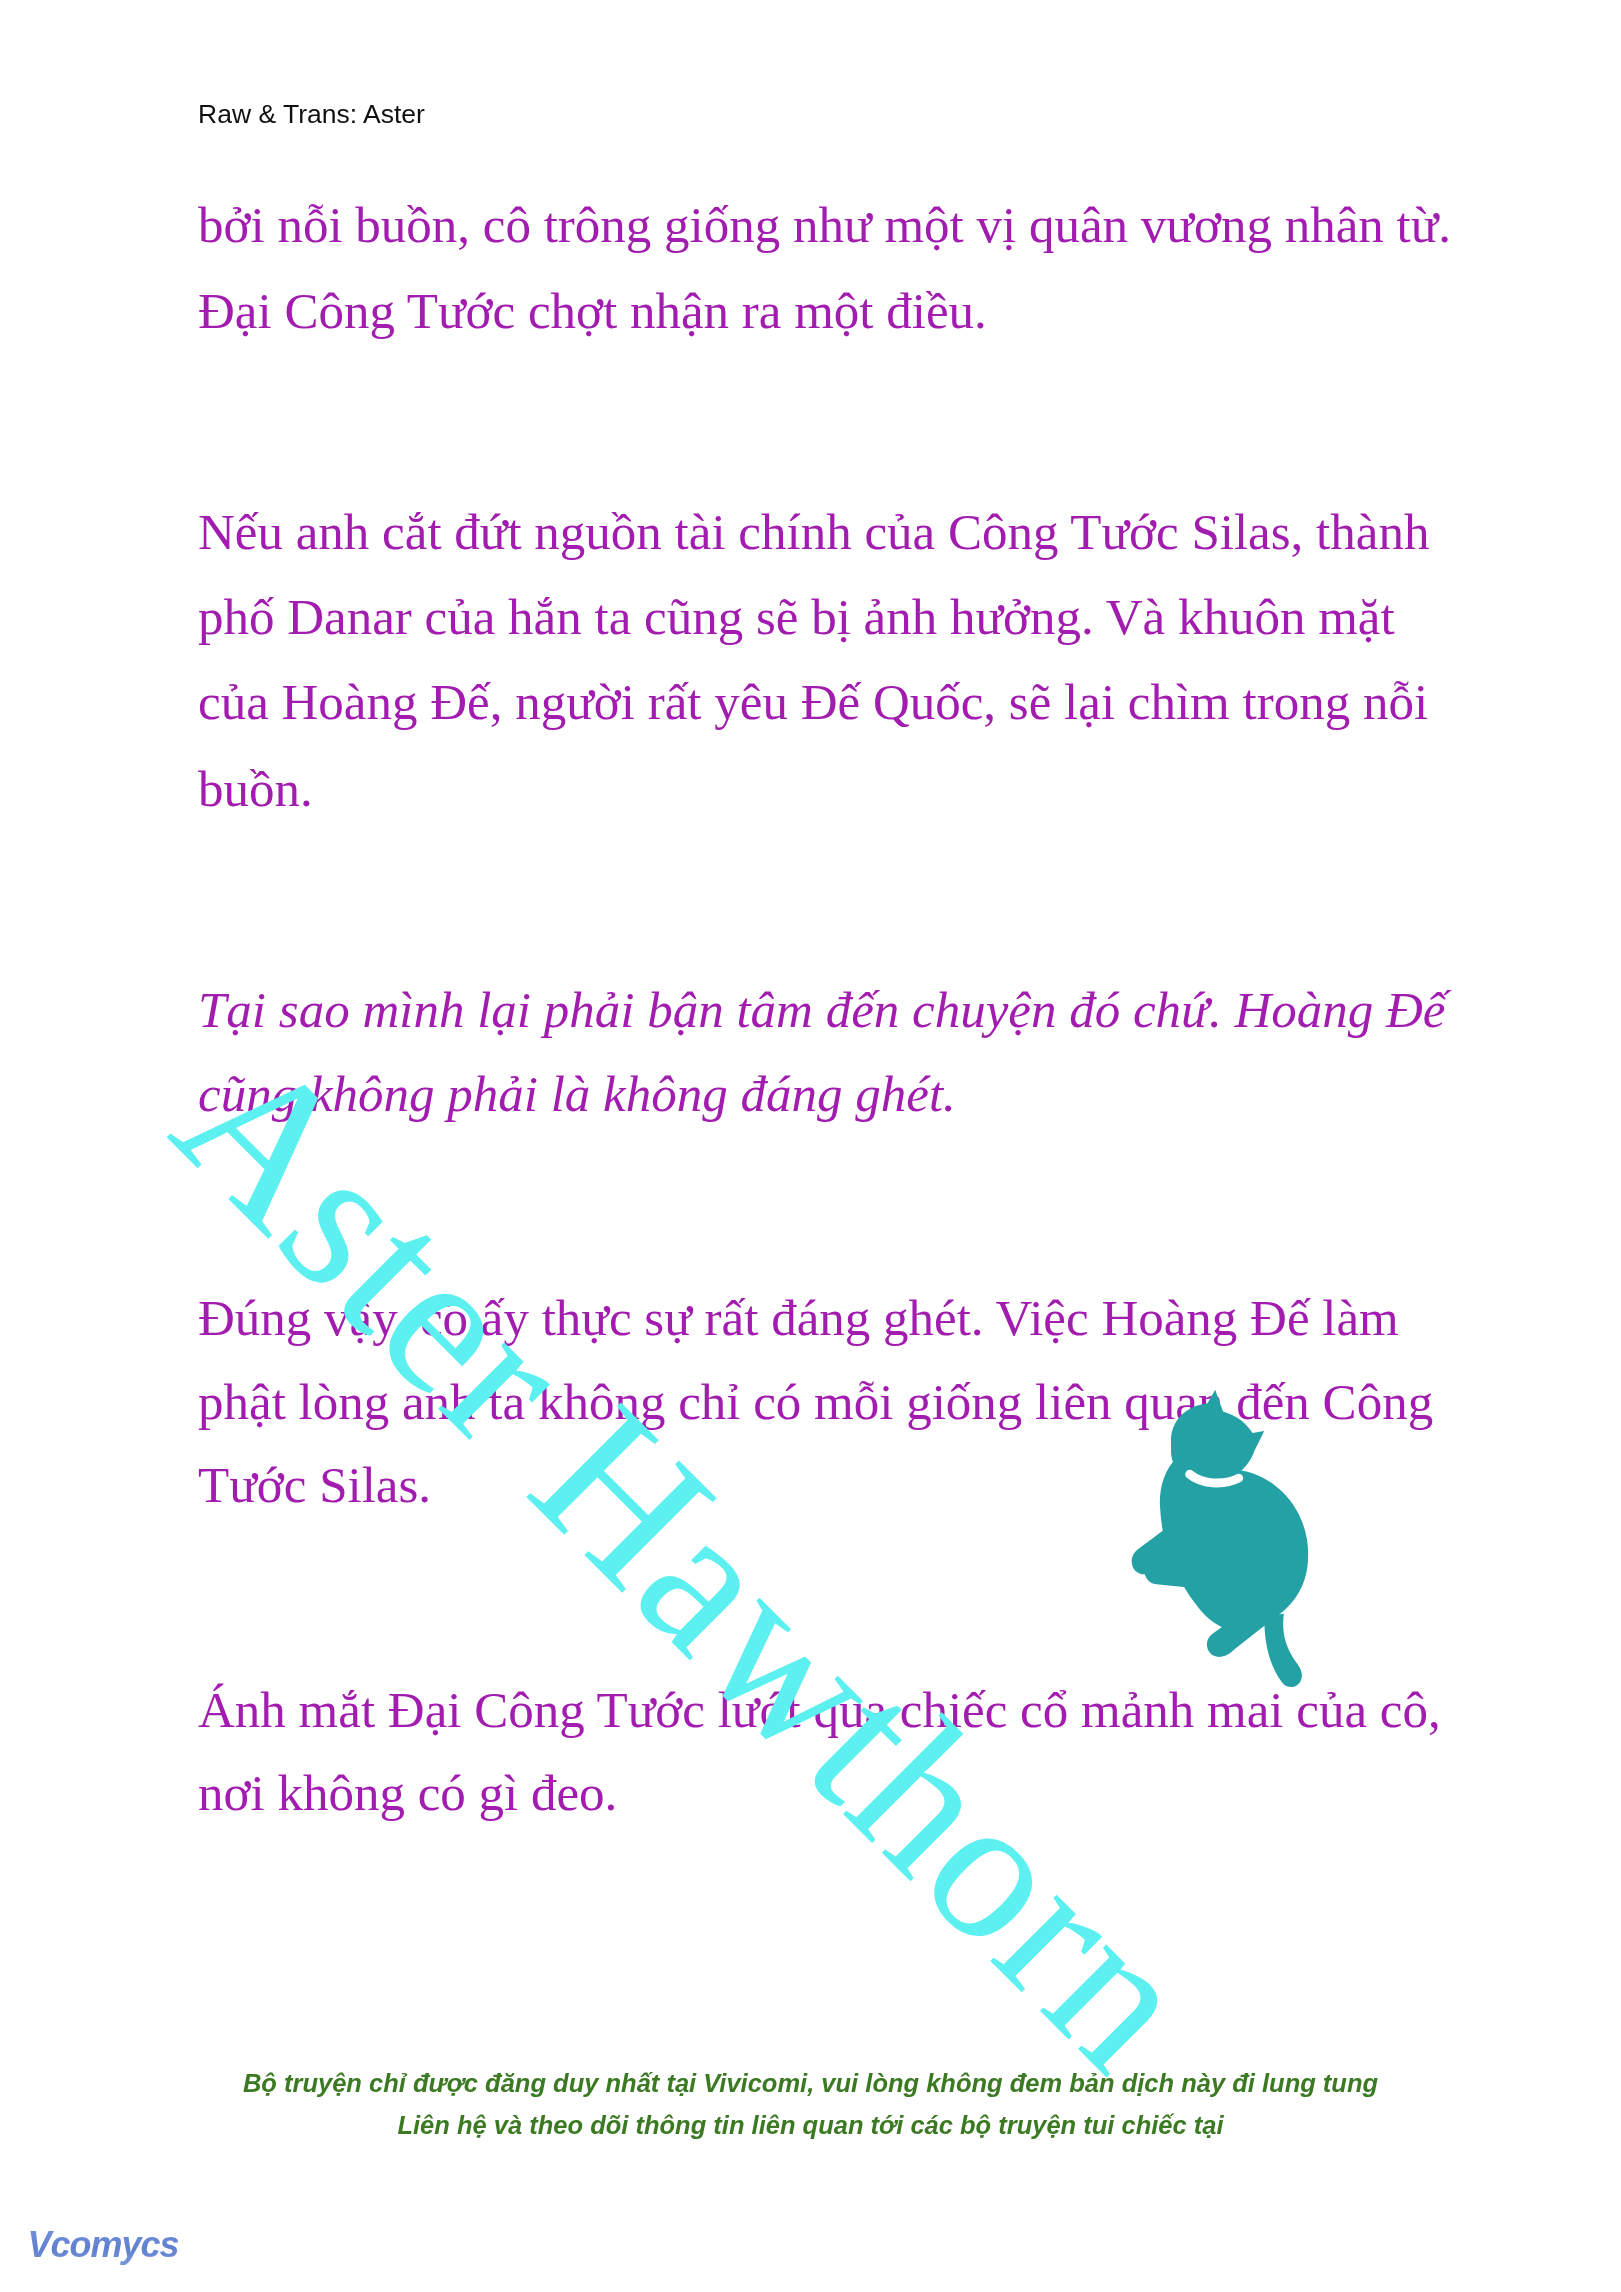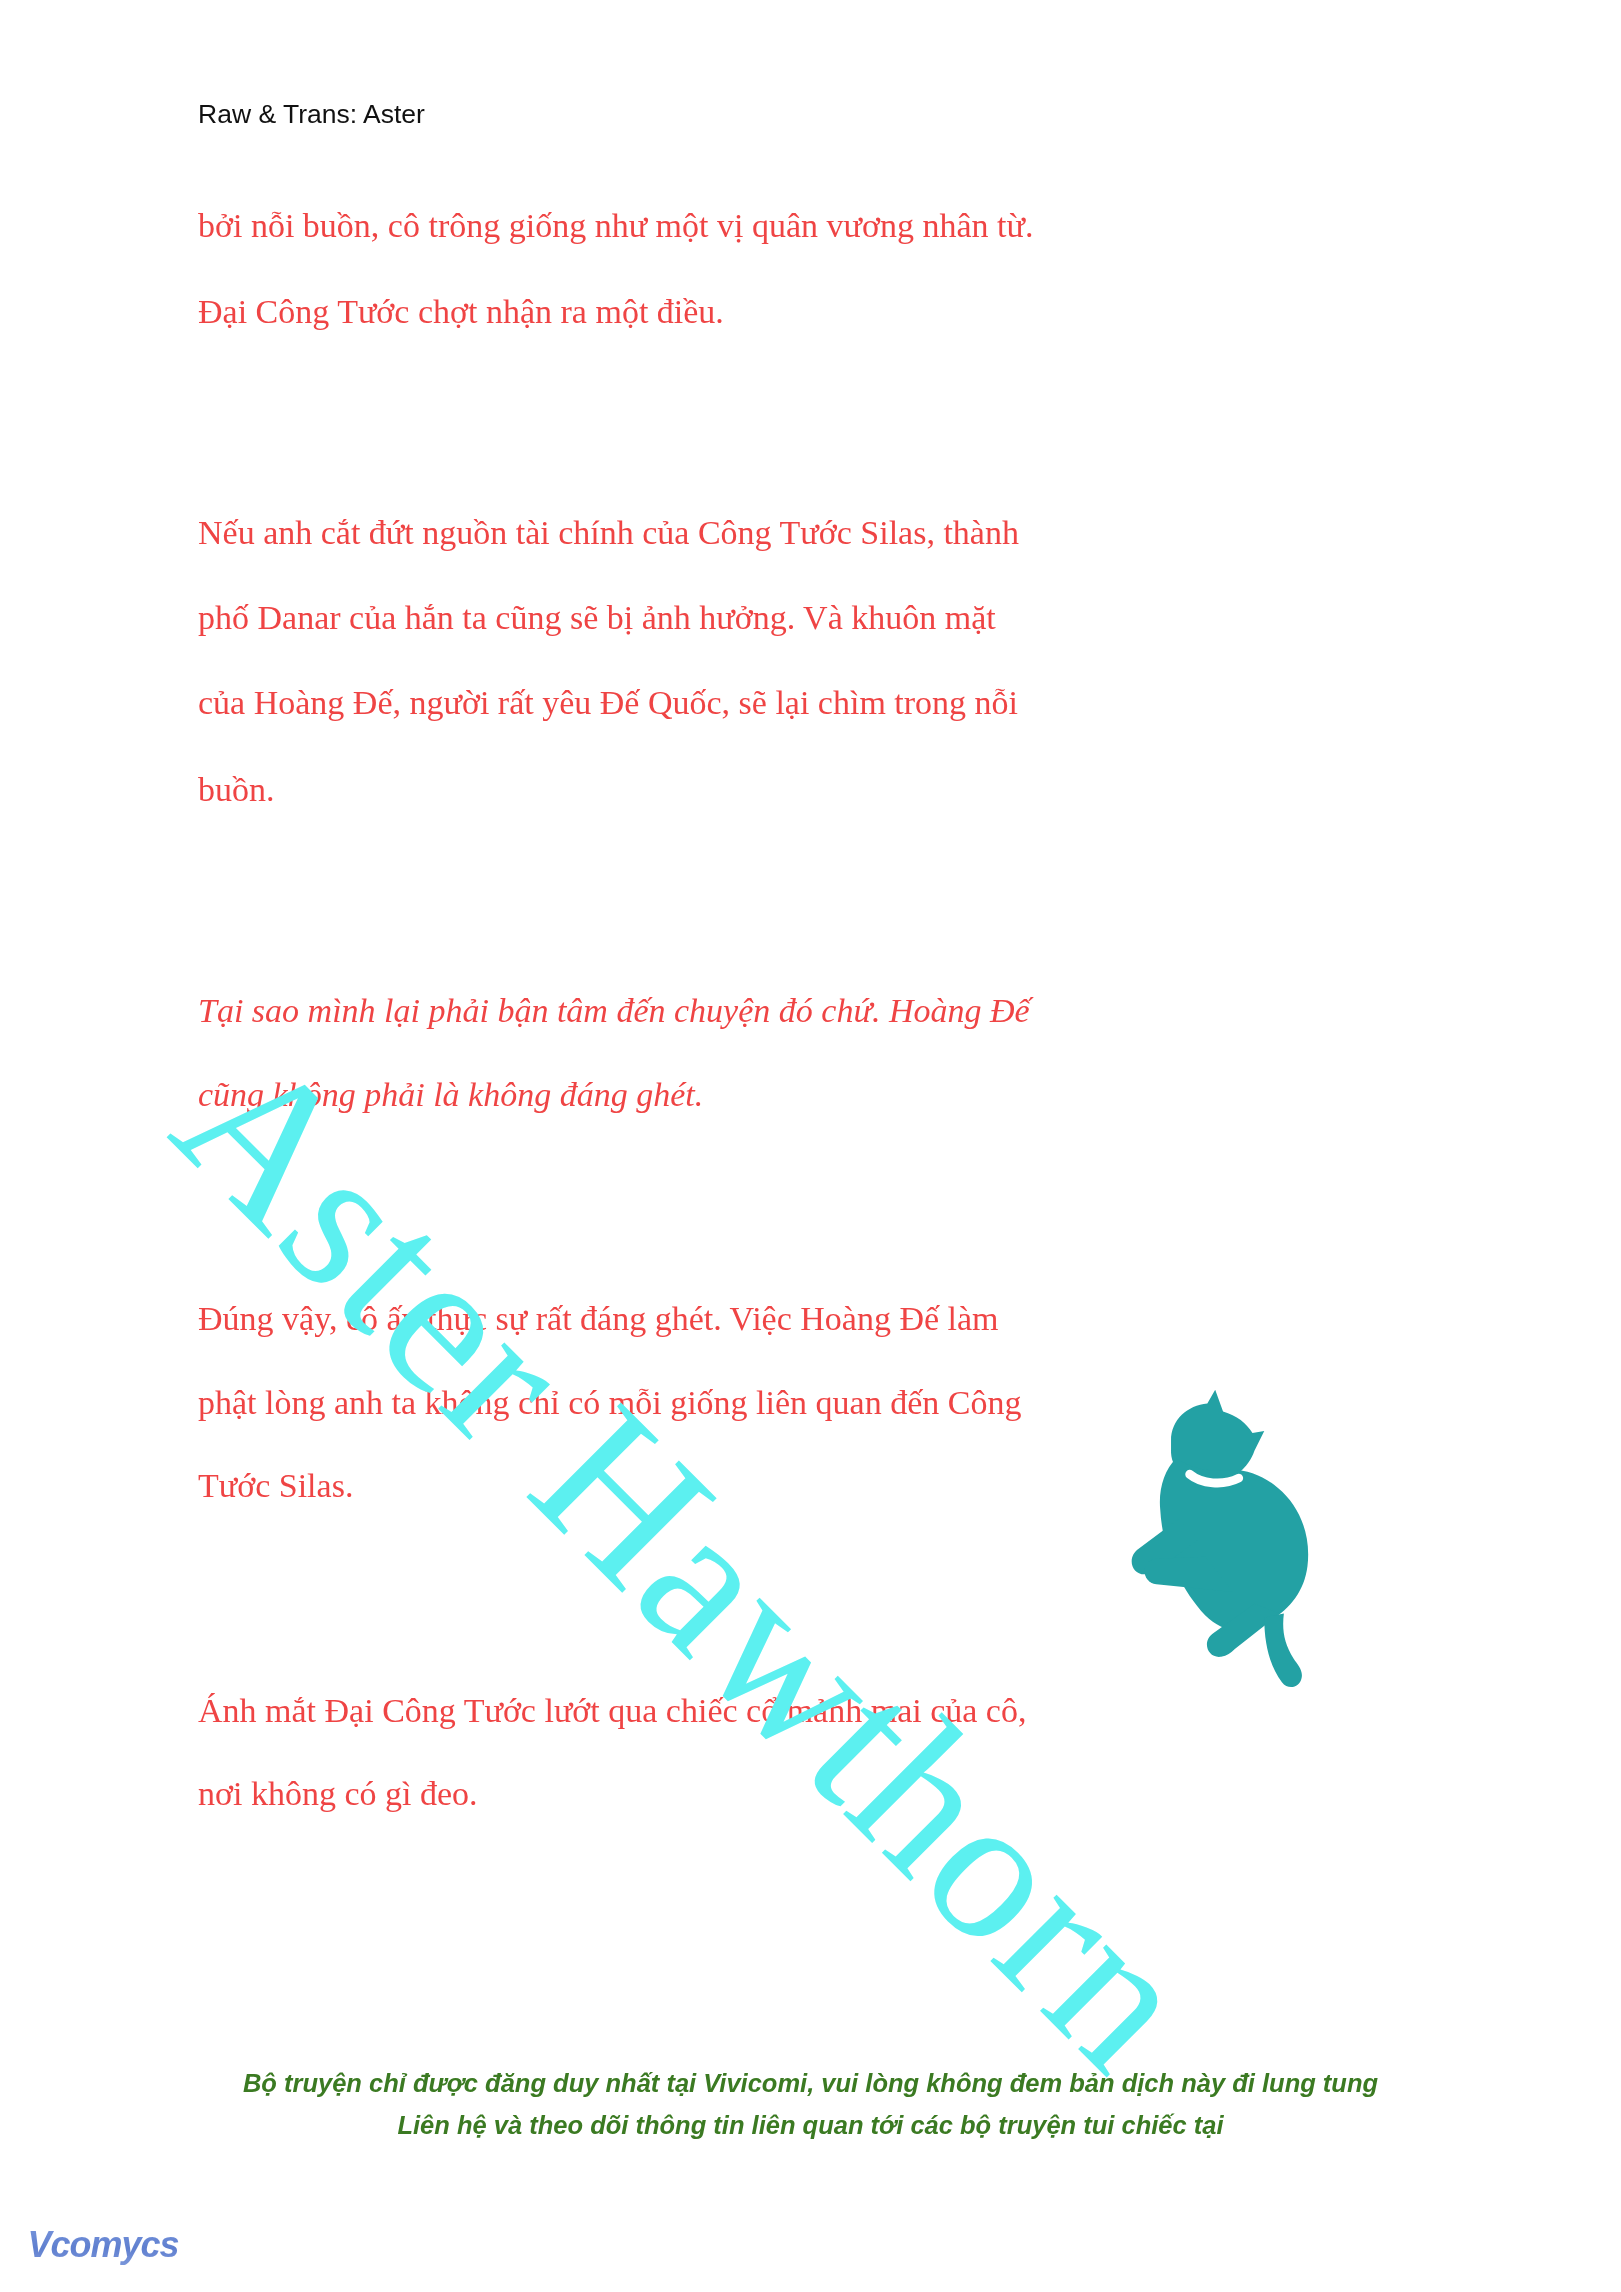--- a/index.html
+++ b/index.html
@@ -7,22 +7,22 @@
   .page { position: absolute; left: 0; top: 0; width: 1621px; height: 2118px; background: #ffffff; border-radius: 13px; }
 
   .header-credit {
     position: absolute; left: 198px; top: 99px;
     font-family: "Liberation Sans", sans-serif; font-size: 26.5px; line-height: 31px;
     color: #111111; white-space: nowrap;
   }
 
   .line {
     position: absolute; left: 198px;
-    font-family: "Liberation Serif", serif; font-size: 34px; line-height: 55px;
-    color: #ef4444; white-space: nowrap;
+    font-family: "Liberation Serif", serif; font-size: 51px; line-height: 55px;
+    color: #a21caf; white-space: nowrap;
   }
   .line.italic { font-style: italic; }
 
   .watermark {
     position: absolute; left: 214px; top: 985px;
     width: 1294px; text-align: left;
     transform-origin: 0 50%;
     transform: rotate(45deg);
     font-family: "Liberation Serif", serif; font-size: 204px; line-height: 204px;
     color: #5cf0f0; white-space: nowrap; letter-spacing: 2px;

